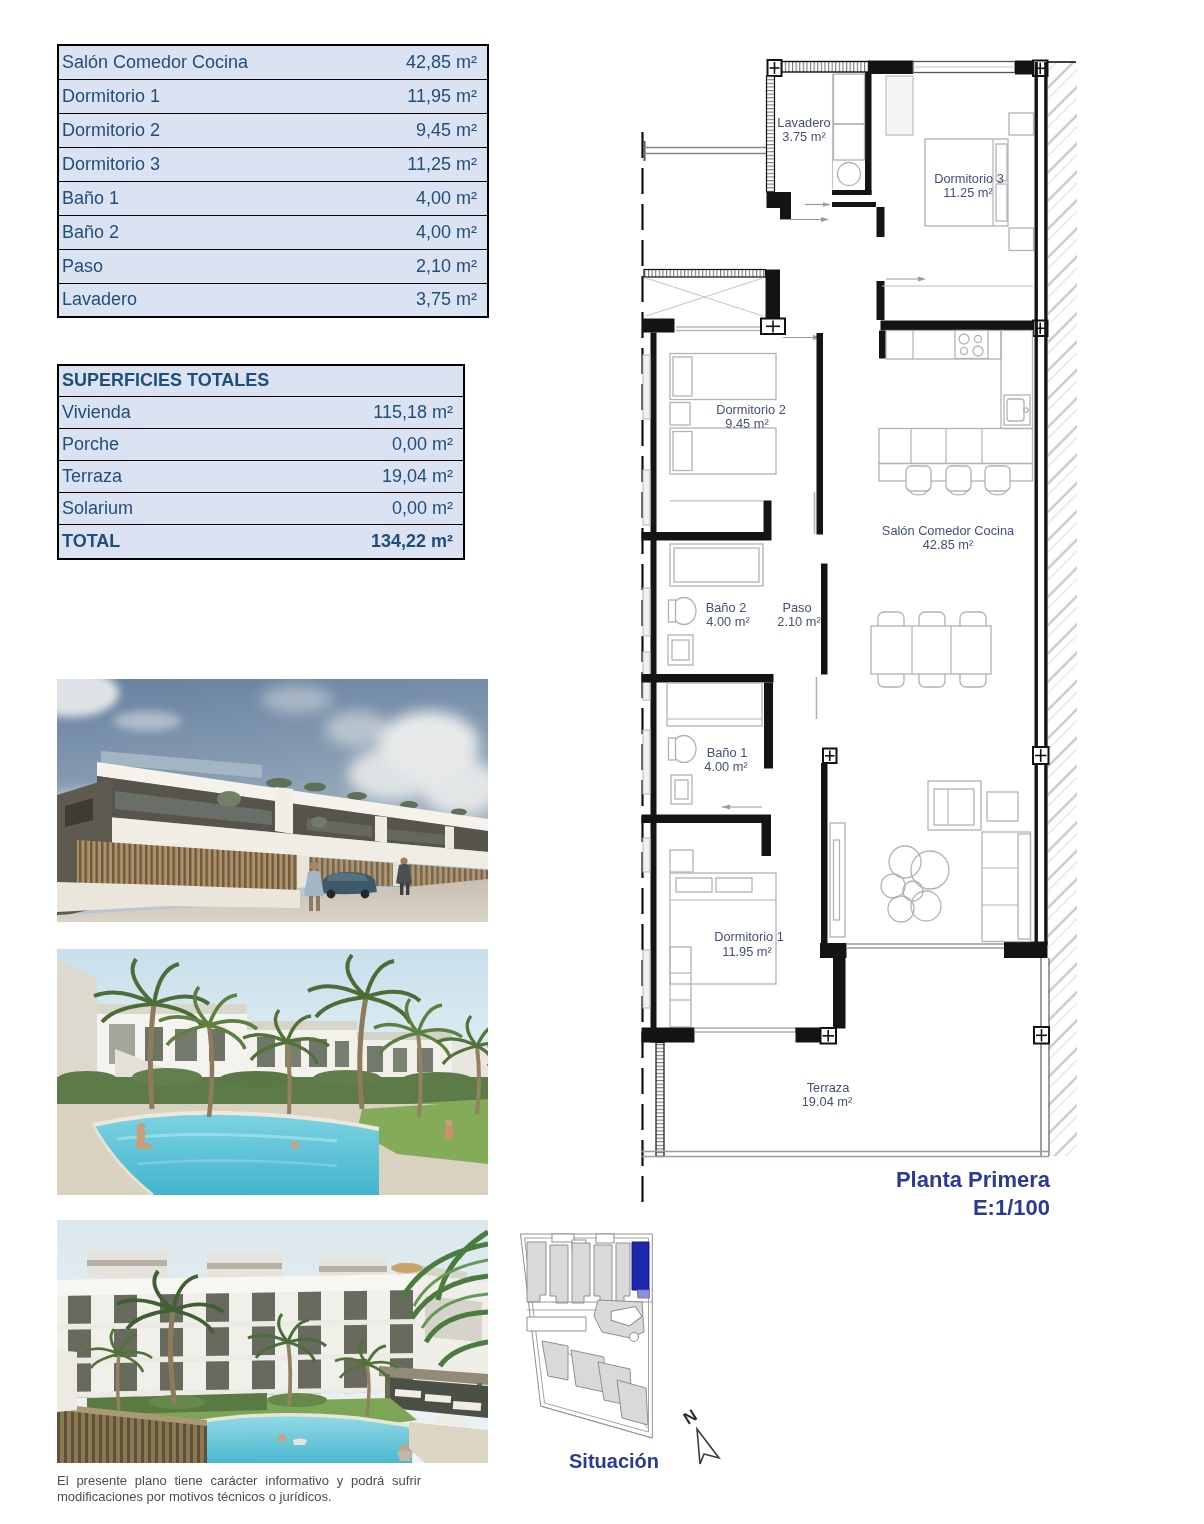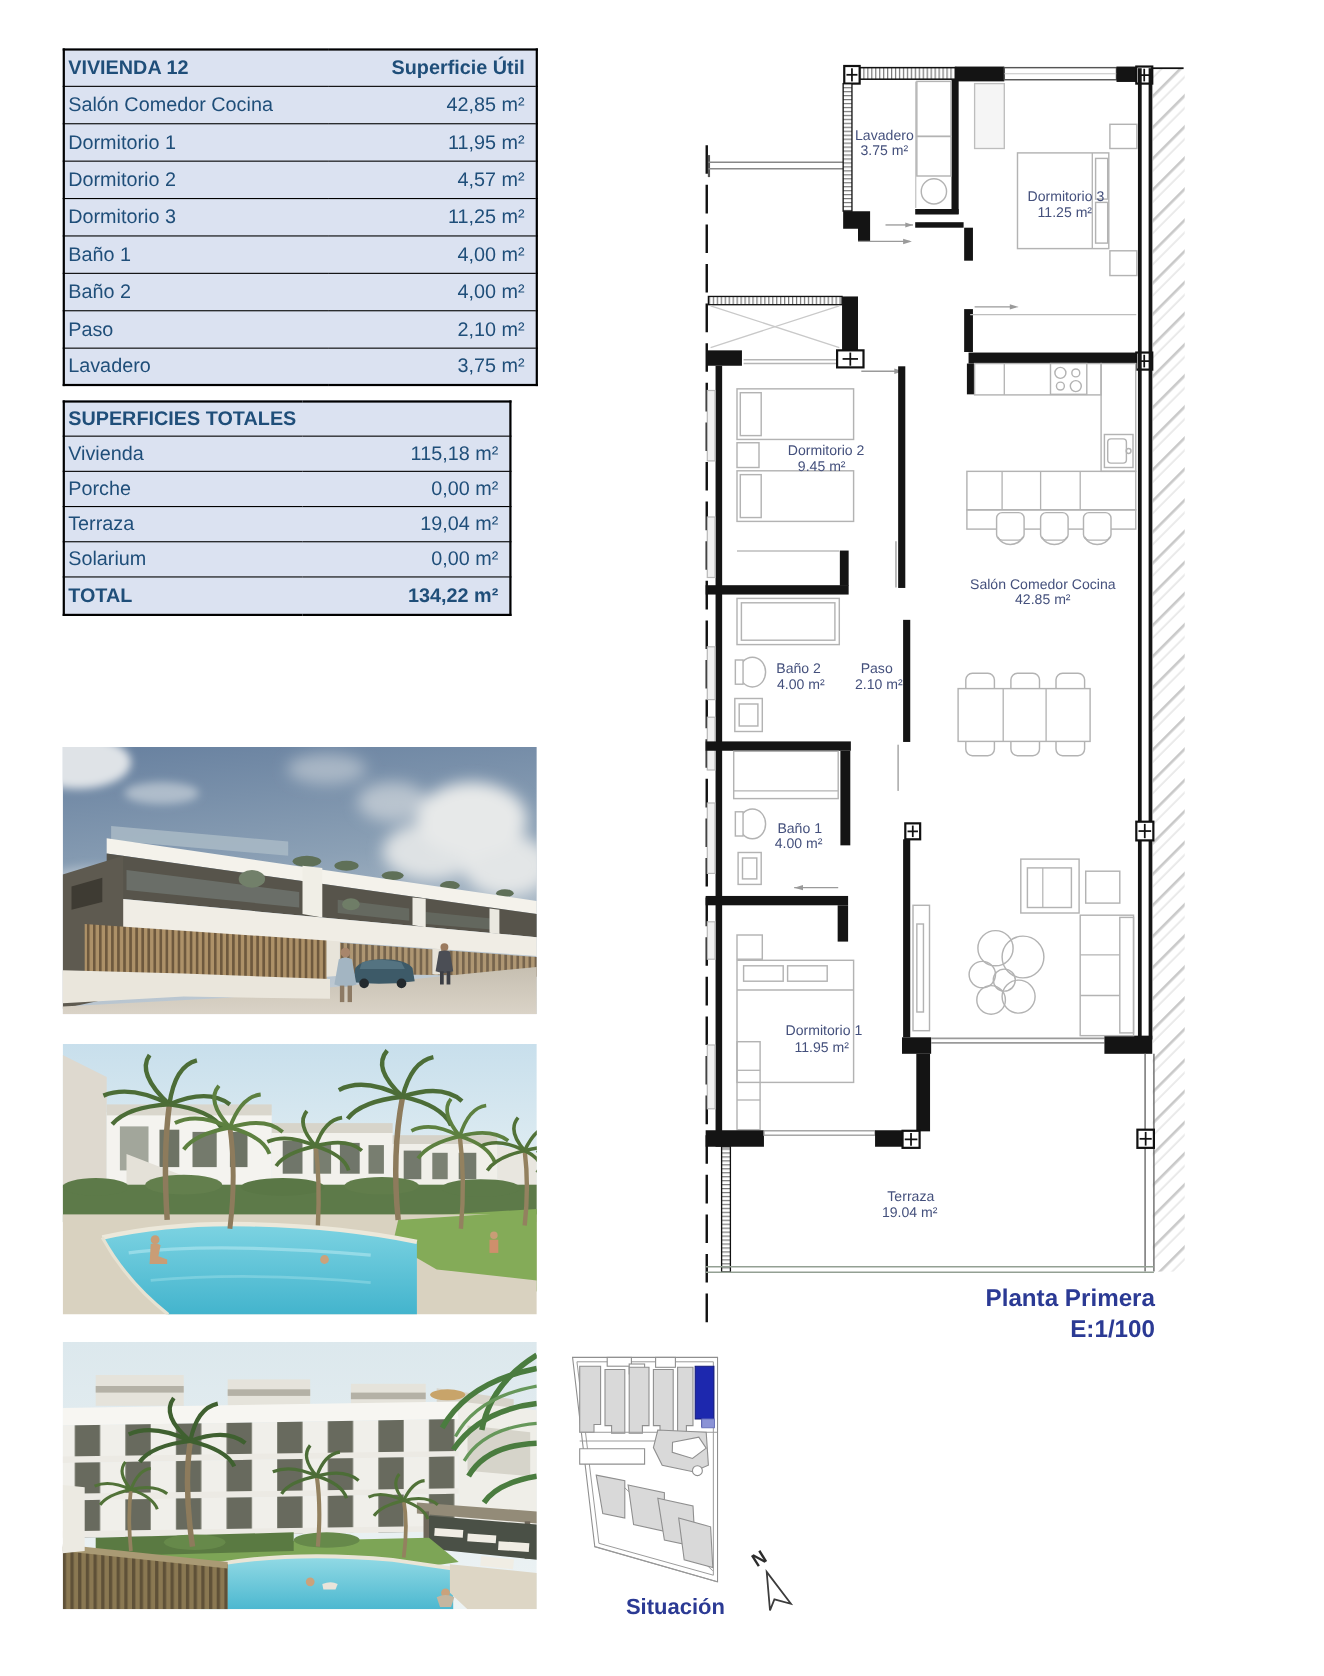--- a/index.html
+++ b/index.html
@@ -13,35 +13,31 @@
   table.blk .r{text-align:right;}
   .dis{color:#4c4c4c;font-size:13px;text-align:justify;line-height:1.22;}
 </style>
 </head>
 <body>
 <div class="page">
 
   <div class="abs" style="left:57px;top:44px;">
     <table class="blk" style="border:2.8px solid #000;width:432px;">
       <tbody>
-          <tr style="height:33px;">
-            <td style="font-weight:bold;">VIVIENDA 12</td>
-            <td class="r" style="font-weight:bold;width:175px;">Superficie Útil</td>
-          </tr>
       <tr style="height:34px;">
             <td>Salón Comedor Cocina</td>
             <td class="r">42,85 m²</td>
           </tr>
       <tr style="height:34px;">
             <td>Dormitorio 1</td>
             <td class="r">11,95 m²</td>
           </tr>
       <tr style="height:34px;">
             <td>Dormitorio 2</td>
-            <td class="r">4,57 m²</td>
+            <td class="r">9,45 m²</td>
           </tr>
       <tr style="height:34px;">
             <td>Dormitorio 3</td>
             <td class="r">11,25 m²</td>
           </tr>
       <tr style="height:34px;">
             <td>Baño 1</td>
             <td class="r">4,00 m²</td>
           </tr>
       <tr style="height:34px;">
@@ -494,20 +490,21 @@
 
     <circle cx="225" cy="218" r="4" fill="#caa27c"></circle>
     <path d="M236,220 q8,-3 14,0 l-2,5 -11,0 Z" fill="#e8e4da"></path>
 
     <g>
       <circle cx="348" cy="228" r="4" fill="#caa27c"></circle>
       <path d="M340,232 q8,-4 16,0 l-3,9 -10,0 Z" fill="#c3b6a0"></path>
     </g>
   </svg>
 
+  <div class="abs dis" style="left:57px;top:1473px;width:364px;">El presente plano tiene carácter informativo y podrá sufrir modificaciones por motivos técnicos o jurídicos.</div>
 
   <svg class="abs" style="left:520px;top:40px;" width="600" height="1180" viewBox="520 40 600 1180">
     <defs>
       <pattern id="ladV" width="6" height="3.6" patternUnits="userSpaceOnUse">
         <rect width="6" height="3.6" fill="#fff"></rect>
         <line x1="0" y1="0.6" x2="6" y2="0.6" stroke="#6a6a6a" stroke-width="1"></line>
       </pattern>
       <pattern id="ladH" width="3.6" height="6" patternUnits="userSpaceOnUse">
         <rect width="3.6" height="6" fill="#fff"></rect>
         <line x1="0.6" y1="0" x2="0.6" y2="6" stroke="#6a6a6a" stroke-width="1"></line>

